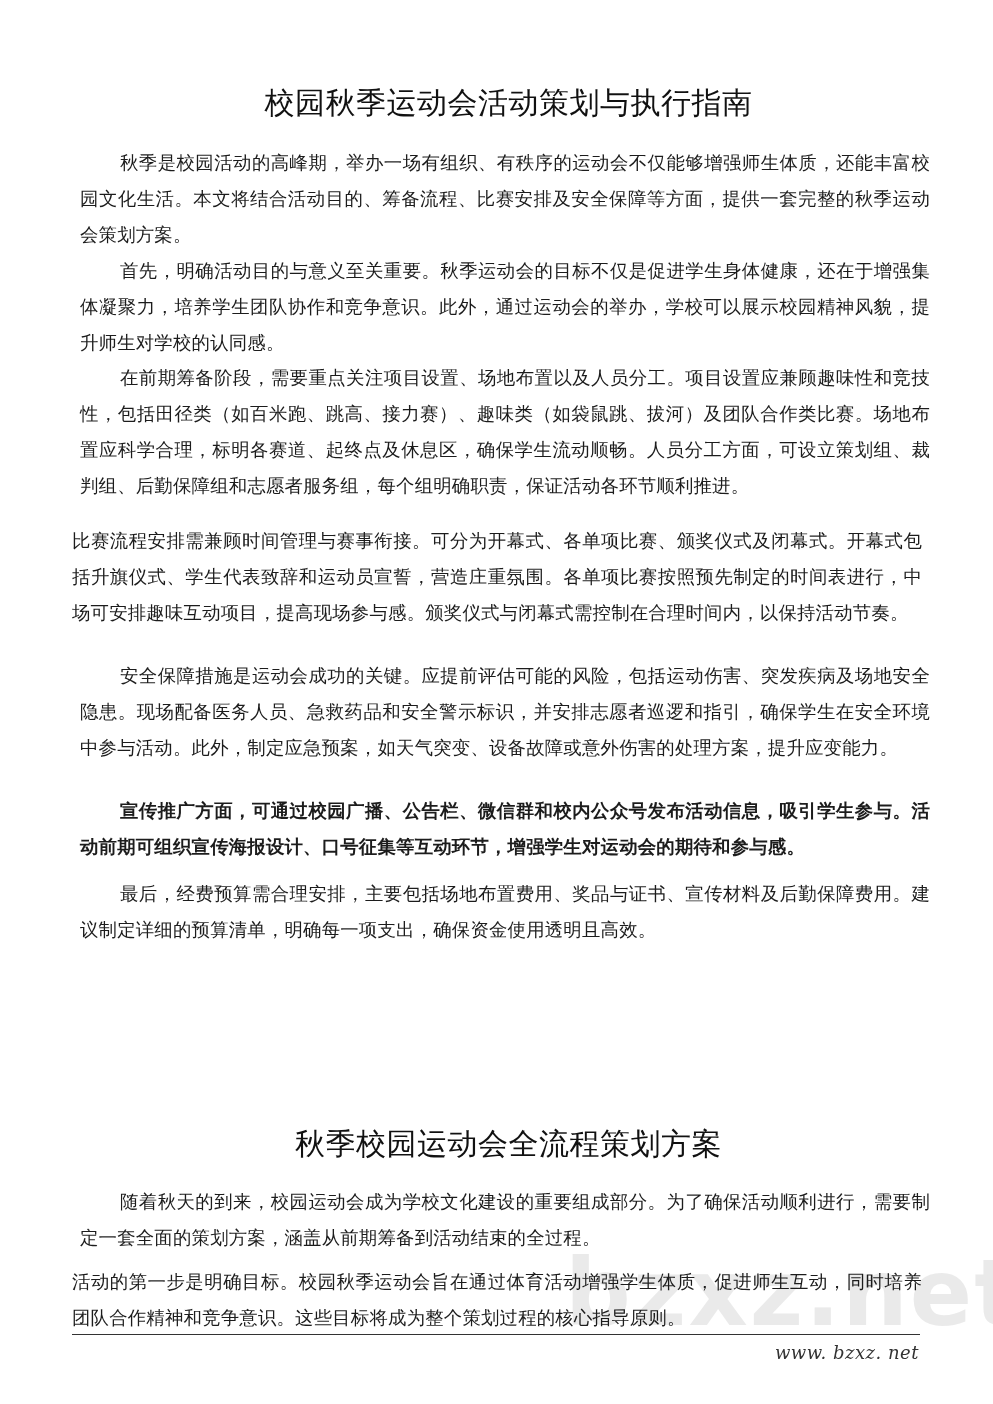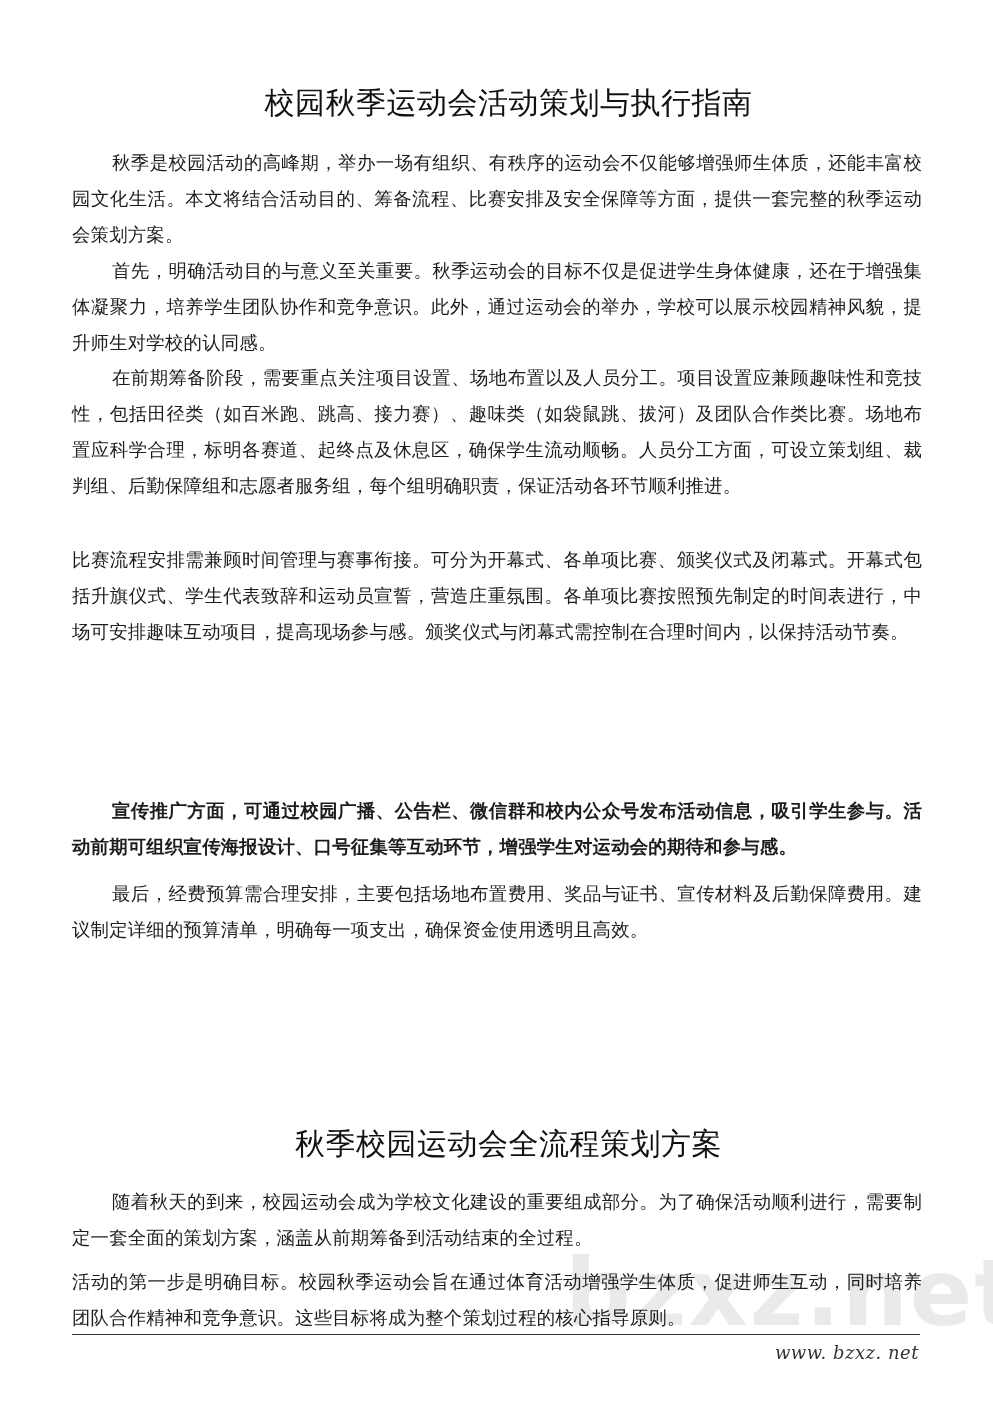--- a/index.html
+++ b/index.html
@@ -40,21 +40,21 @@
       left: 72px;
       width: 850px;
       font-size: 18.4px;
       line-height: 36px;
       margin: 0;
       color: #1c1c1c;
       text-align: justify;
       text-justify: inter-character;
       letter-spacing: 0.2px;
     }
-    .para.indent { text-indent: 40px; }
+    .para.indent { text-indent: 40px; margin-left: 8px; }
     .footer-rule {
       position: absolute;
       left: 72px;
       top: 1334px;
       width: 848px;
       height: 1px;
       background: #333;
     }
     .footer-url {
       position: absolute;
@@ -84,21 +84,22 @@
 
 <div class="page">
 
   <div class="watermark">bzxz.net</div>
 
   <h1 class="doc-title title-1">校园秋季运动会活动策划与执行指南</h1>
 
   <p class="para indent" style="top:145px;">秋季是校园活动的高峰期，举办一场有组织、有秩序的运动会不仅能够增强师生体质，还能丰富校园文化生活。本文将结合活动目的、筹备流程、比赛安排及安全保障等方面，提供一套完整的秋季运动会策划方案。</p>
   <p class="para indent" style="top:360px;">在前期筹备阶段，需要重点关注项目设置、场地布置以及人员分工。项目设置应兼顾趣味性和竞技性，包括田径类（如百米跑、跳高、接力赛）、趣味类（如袋鼠跳、拔河）及团队合作类比赛。场地布置应科学合理，标明各赛道、起终点及休息区，确保学生流动顺畅。人员分工方面，可设立策划组、裁判组、后勤保障组和志愿者服务组，每个组明确职责，保证活动各环节顺利推进。</p>
   <p class="para indent" style="top:253px;">首先，明确活动目的与意义至关重要。秋季运动会的目标不仅是促进学生身体健康，还在于增强集体凝聚力，培养学生团队协作和竞争意识。此外，通过运动会的举办，学校可以展示校园精神风貌，提升师生对学校的认同感。</p>
-  <p class="para" style="top:542px;">比赛流程安排需兼顾时间管理与赛事衔接。可分为开幕式、各单项比赛、颁奖仪式及闭幕式。开幕式包括升旗仪式、学生代表致辞和运动员宣誓，营造庄重氛围。各单项比赛按照预先制定的时间表进行，中场可安排趣味互动项目，提高现场参与感。颁奖仪式与闭幕式需控制在合理时间内，以保持活动节奏。</p>
+  <p class="para" style="top:523px;">比赛流程安排需兼顾时间管理与赛事衔接。可分为开幕式、各单项比赛、颁奖仪式及闭幕式。开幕式包括升旗仪式、学生代表致辞和运动员宣誓，营造庄重氛围。各单项比赛按照预先制定的时间表进行，中场可安排趣味互动项目，提高现场参与感。颁奖仪式与闭幕式需控制在合理时间内，以保持活动节奏。</p>
+  <p class="para indent" style="top:658px;">安全保障措施是运动会成功的关键。应提前评估可能的风险，包括运动伤害、突发疾病及场地安全隐患。现场配备医务人员、急救药品和安全警示标识，并安排志愿者巡逻和指引，确保学生在安全环境中参与活动。此外，制定应急预案，如天气突变、设备故障或意外伤害的处理方案，提升应变能力。</p>
   <p class="para indent" style="top:793px;font-weight:bold;">宣传推广方面，可通过校园广播、公告栏、微信群和校内公众号发布活动信息，吸引学生参与。活动前期可组织宣传海报设计、口号征集等互动环节，增强学生对运动会的期待和参与感。</p>
   <p class="para indent" style="top:876px;">最后，经费预算需合理安排，主要包括场地布置费用、奖品与证书、宣传材料及后勤保障费用。建议制定详细的预算清单，明确每一项支出，确保资金使用透明且高效。</p>
 
   <h1 class="doc-title title-2">秋季校园运动会全流程策划方案</h1>
 
   <p class="para indent" style="top:1184px;font-family:Liberation Serif, serif;">随着秋天的到来，校园运动会成为学校文化建设的重要组成部分。为了确保活动顺利进行，需要制定一套全面的策划方案，涵盖从前期筹备到活动结束的全过程。</p>
   <p class="para" style="top:1264px;">活动的第一步是明确目标。校园秋季运动会旨在通过体育活动增强学生体质，促进师生互动，同时培养团队合作精神和竞争意识。这些目标将成为整个策划过程的核心指导原则。</p>
 
   <div class="footer-rule"></div>
   <div class="footer-url">www. bzxz. net</div>

